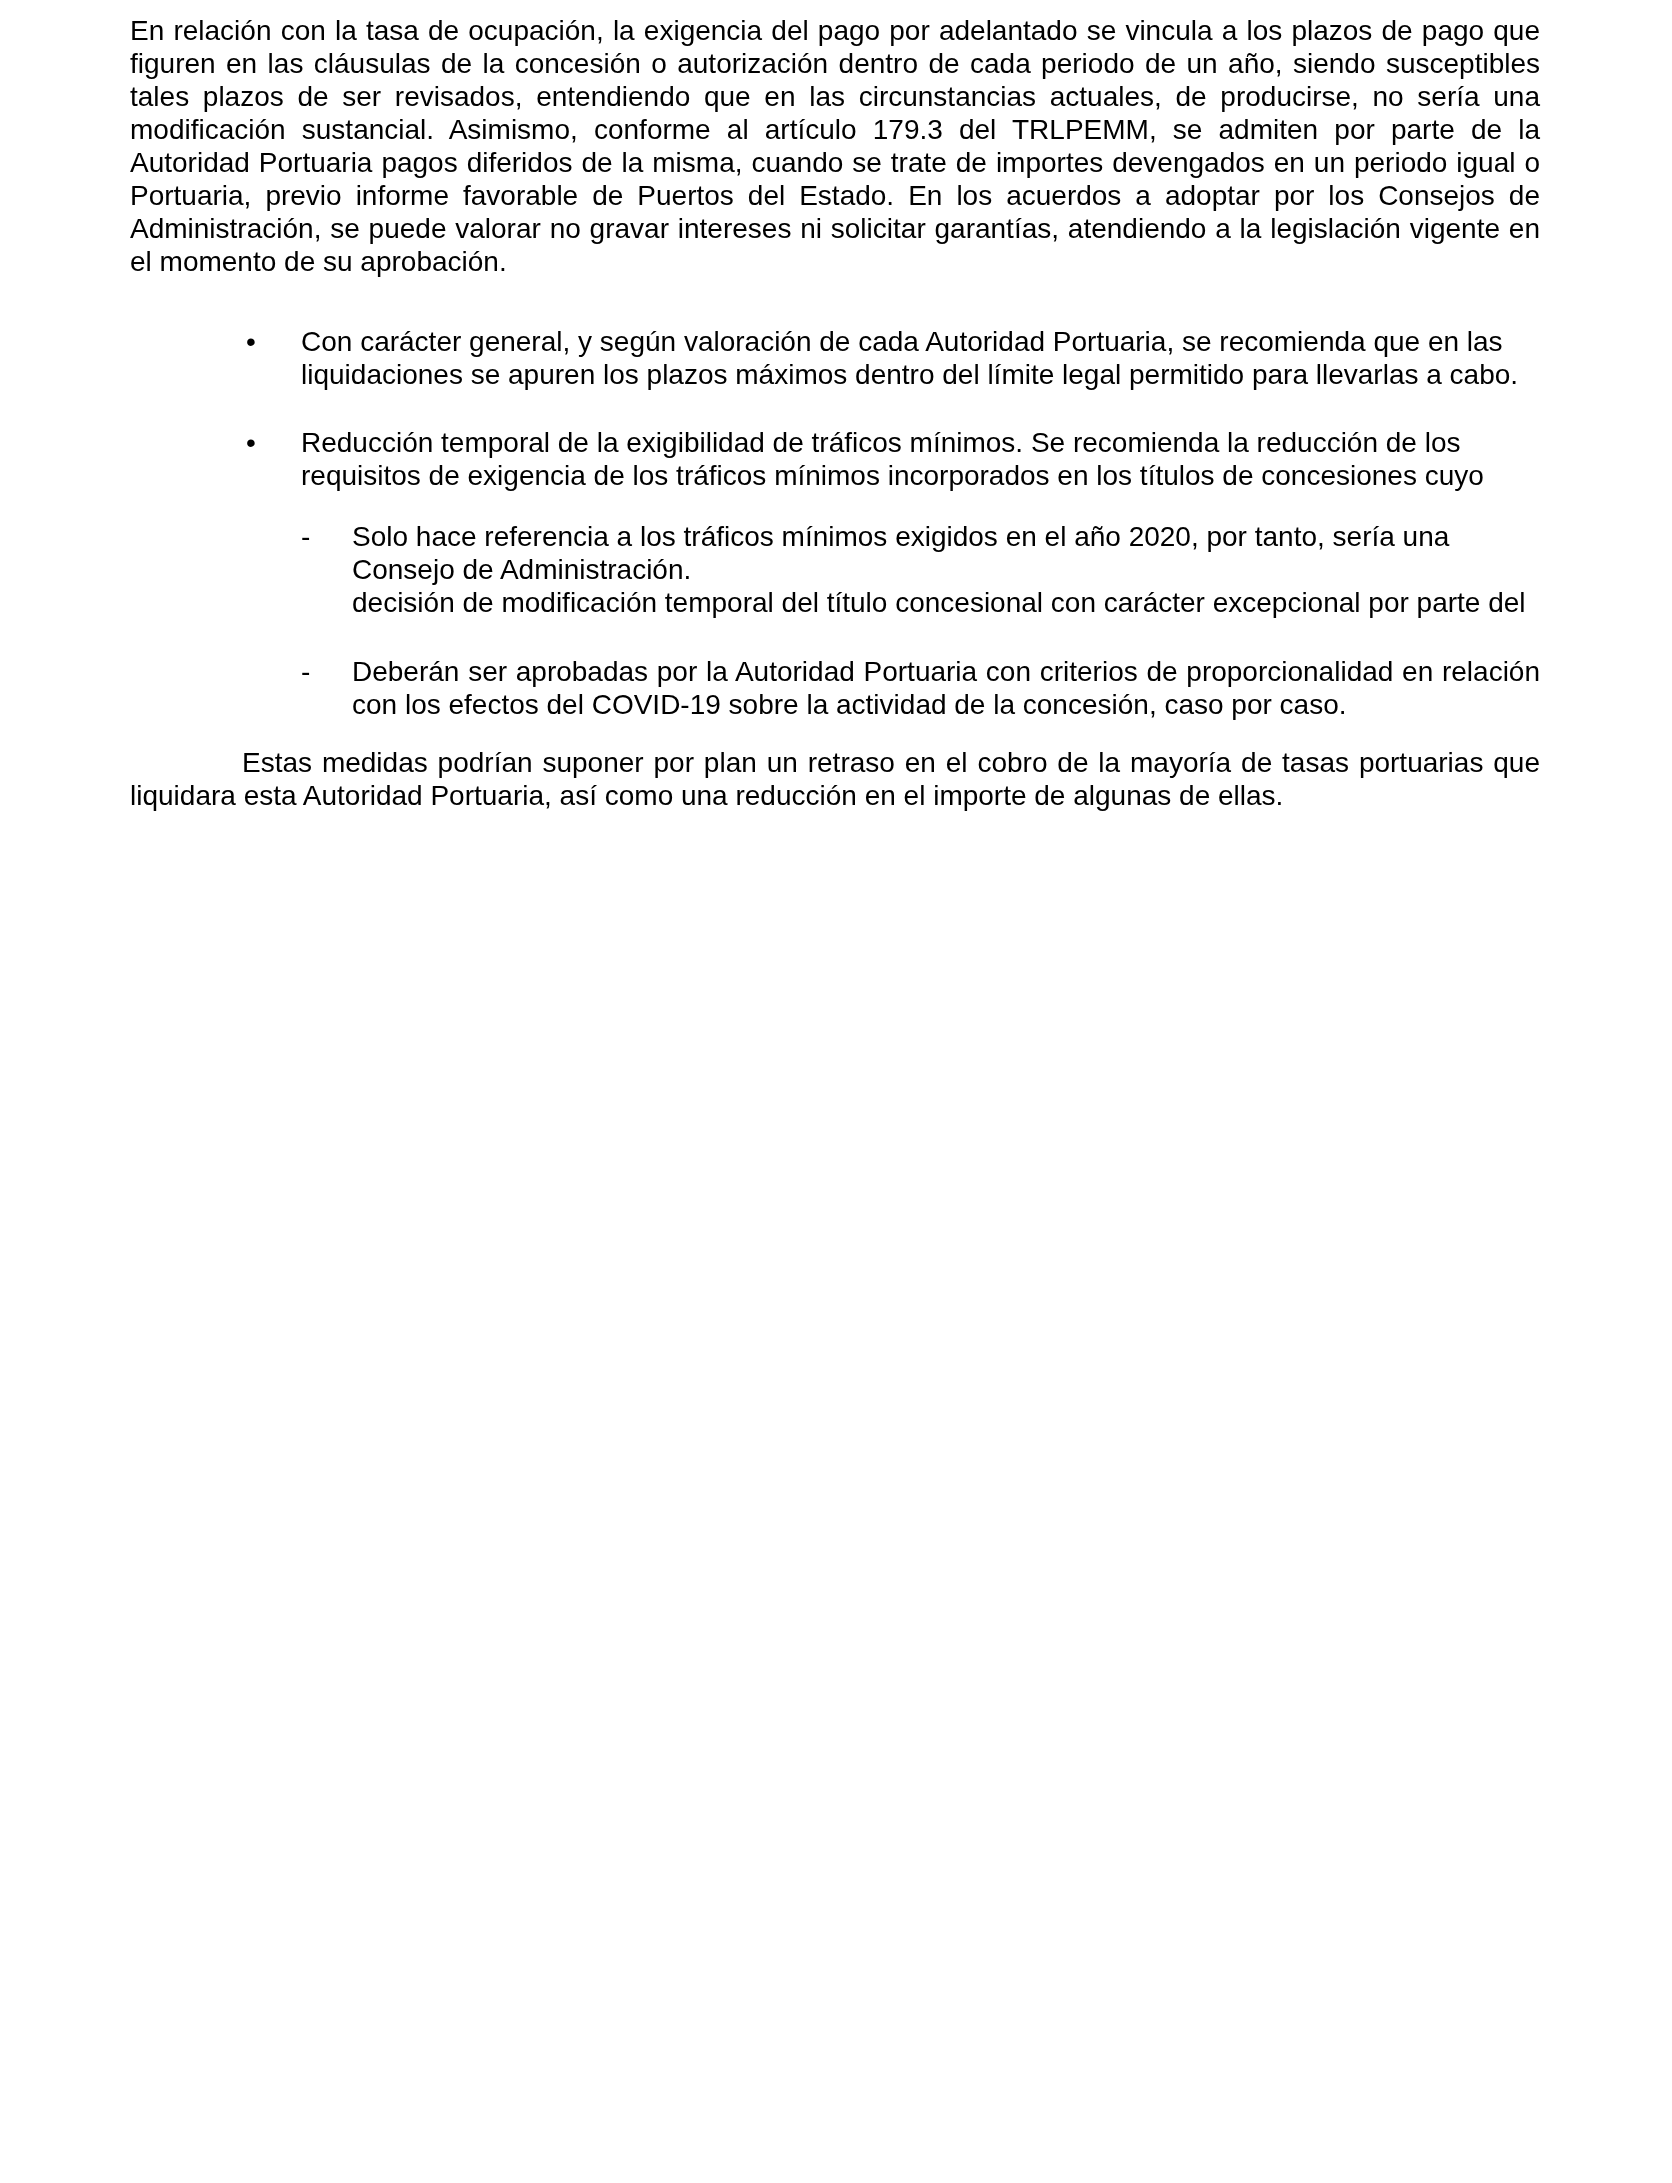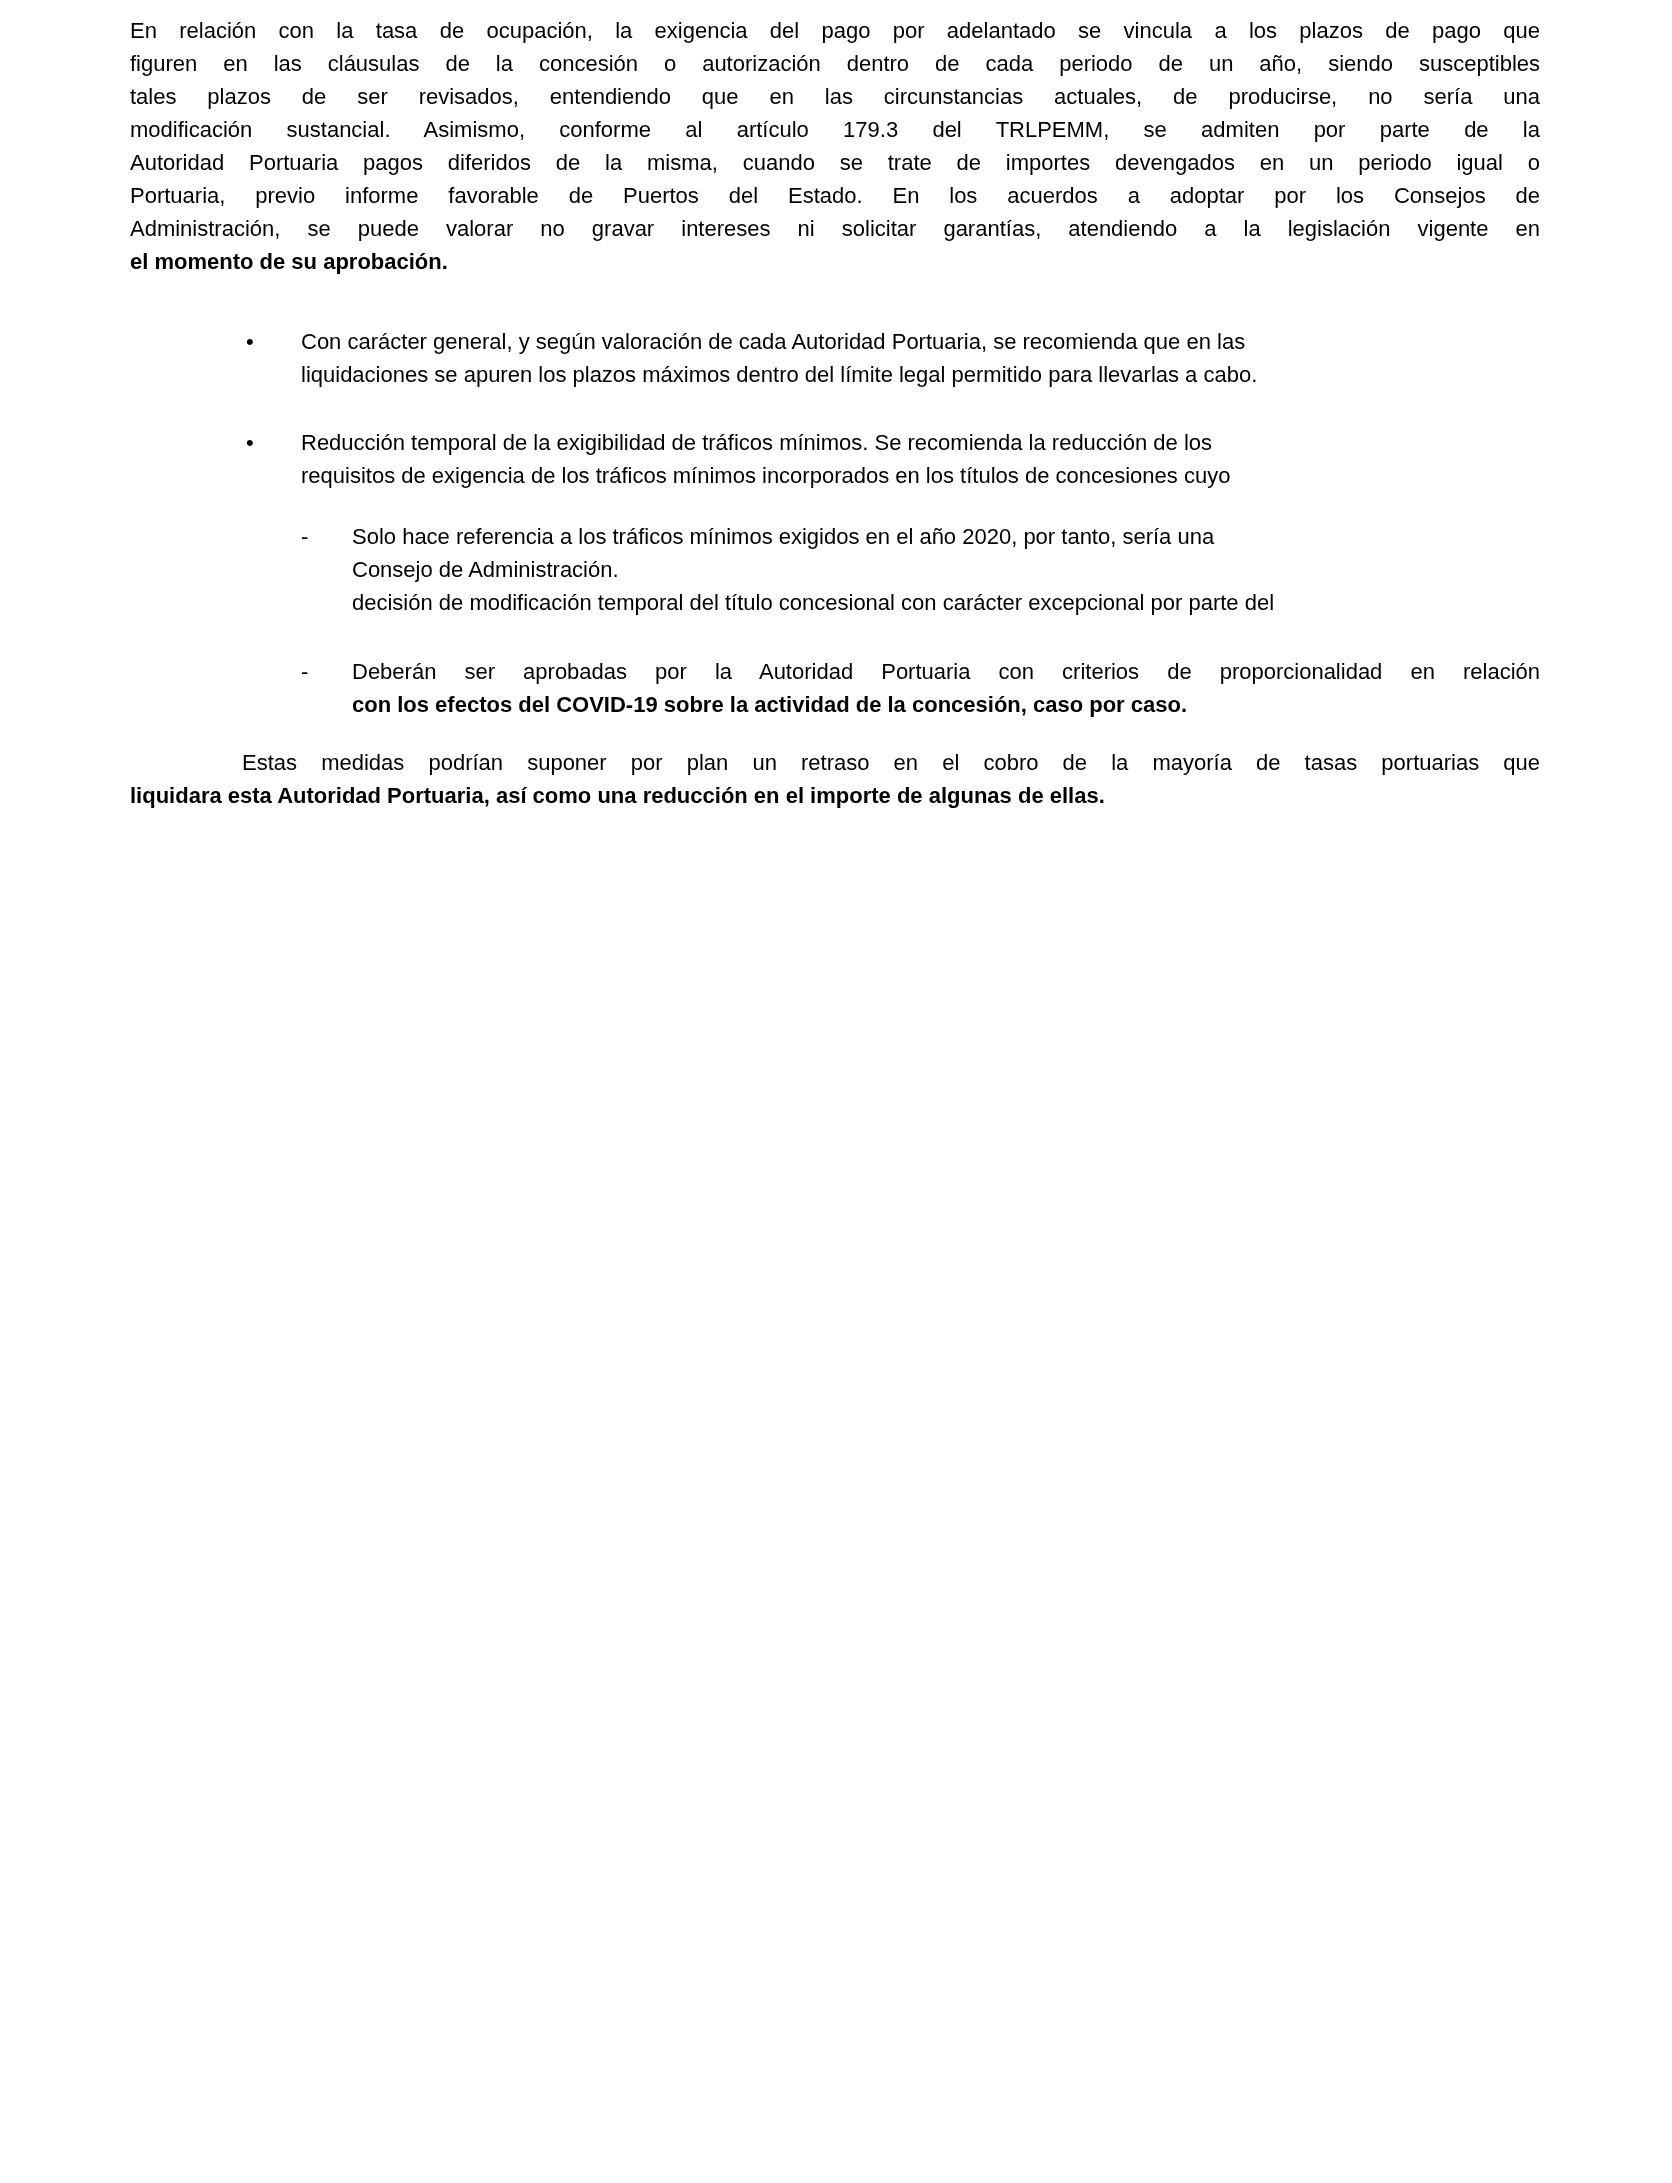--- a/index.html
+++ b/index.html
@@ -18,39 +18,38 @@
     position: relative;
     width: 1672px;
     height: 2183px;
     background: #ffffff;
   }
   .content {
     position: absolute;
     left: 130px;
     top: 14px;
     width: 1410px;
-    font-size: 22px;
+    font-size: 28px;
   }
   .block {
     position: relative;
   }
   .text-line {
     height: 33px;
     line-height: 33px;
     white-space: nowrap;
   }
   
   .align-justify .text-line {
     white-space: normal;
     text-align: justify;
     text-align-last: justify;
   }
   .align-justify .text-line.last-line {
     text-align-last: left;
-    font-weight: bold;
   }
   .align-left .text-line {
     text-align: left;
   }
   
   .block.type-bullet { padding-left: 171px; }
   .block.type-dash   { padding-left: 222px; }
   .marker {
     position: absolute;
     top: 0;

